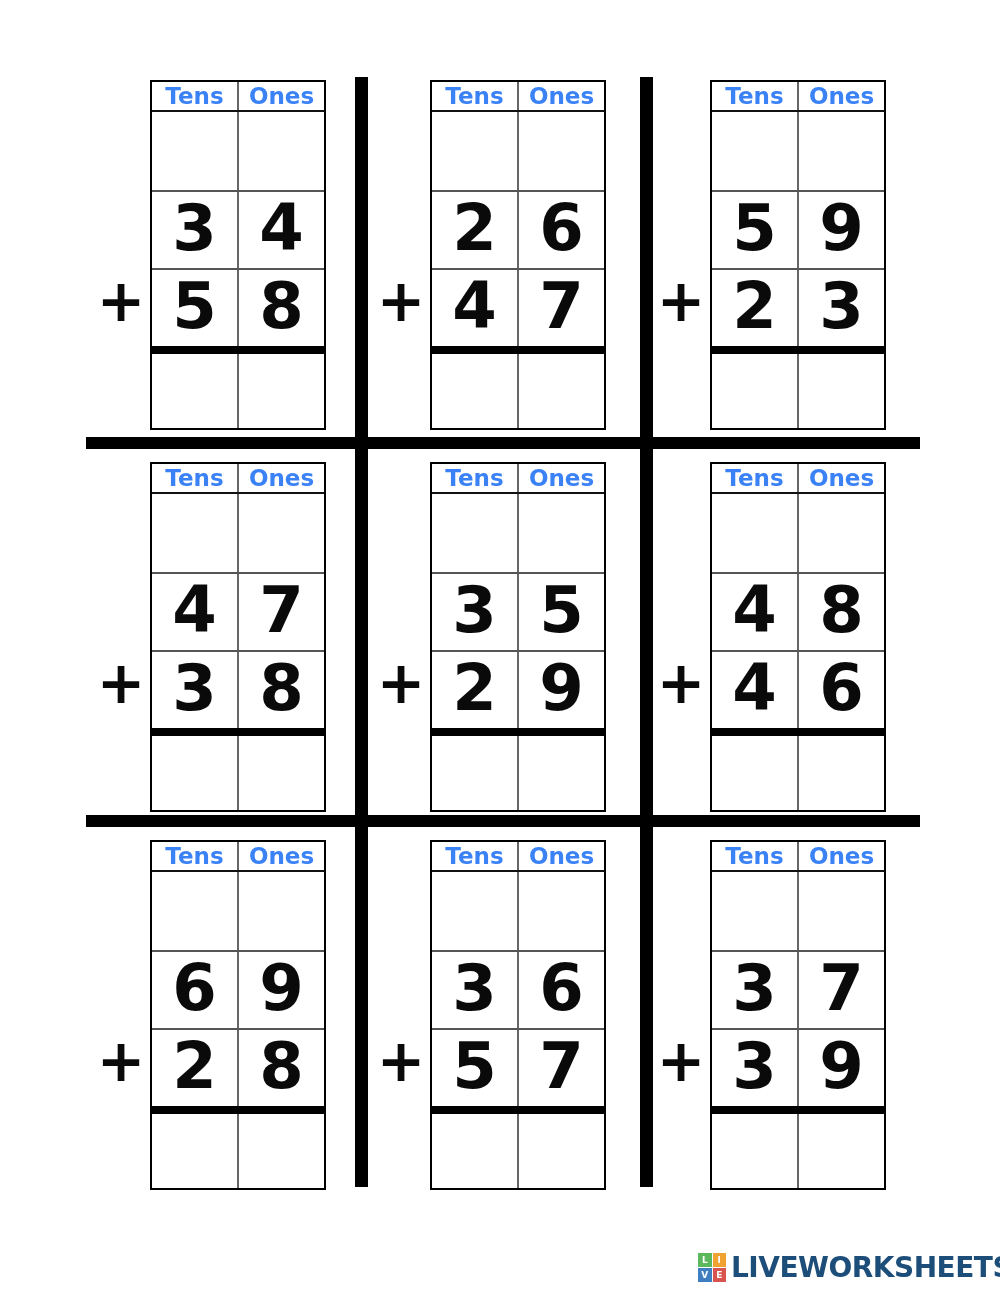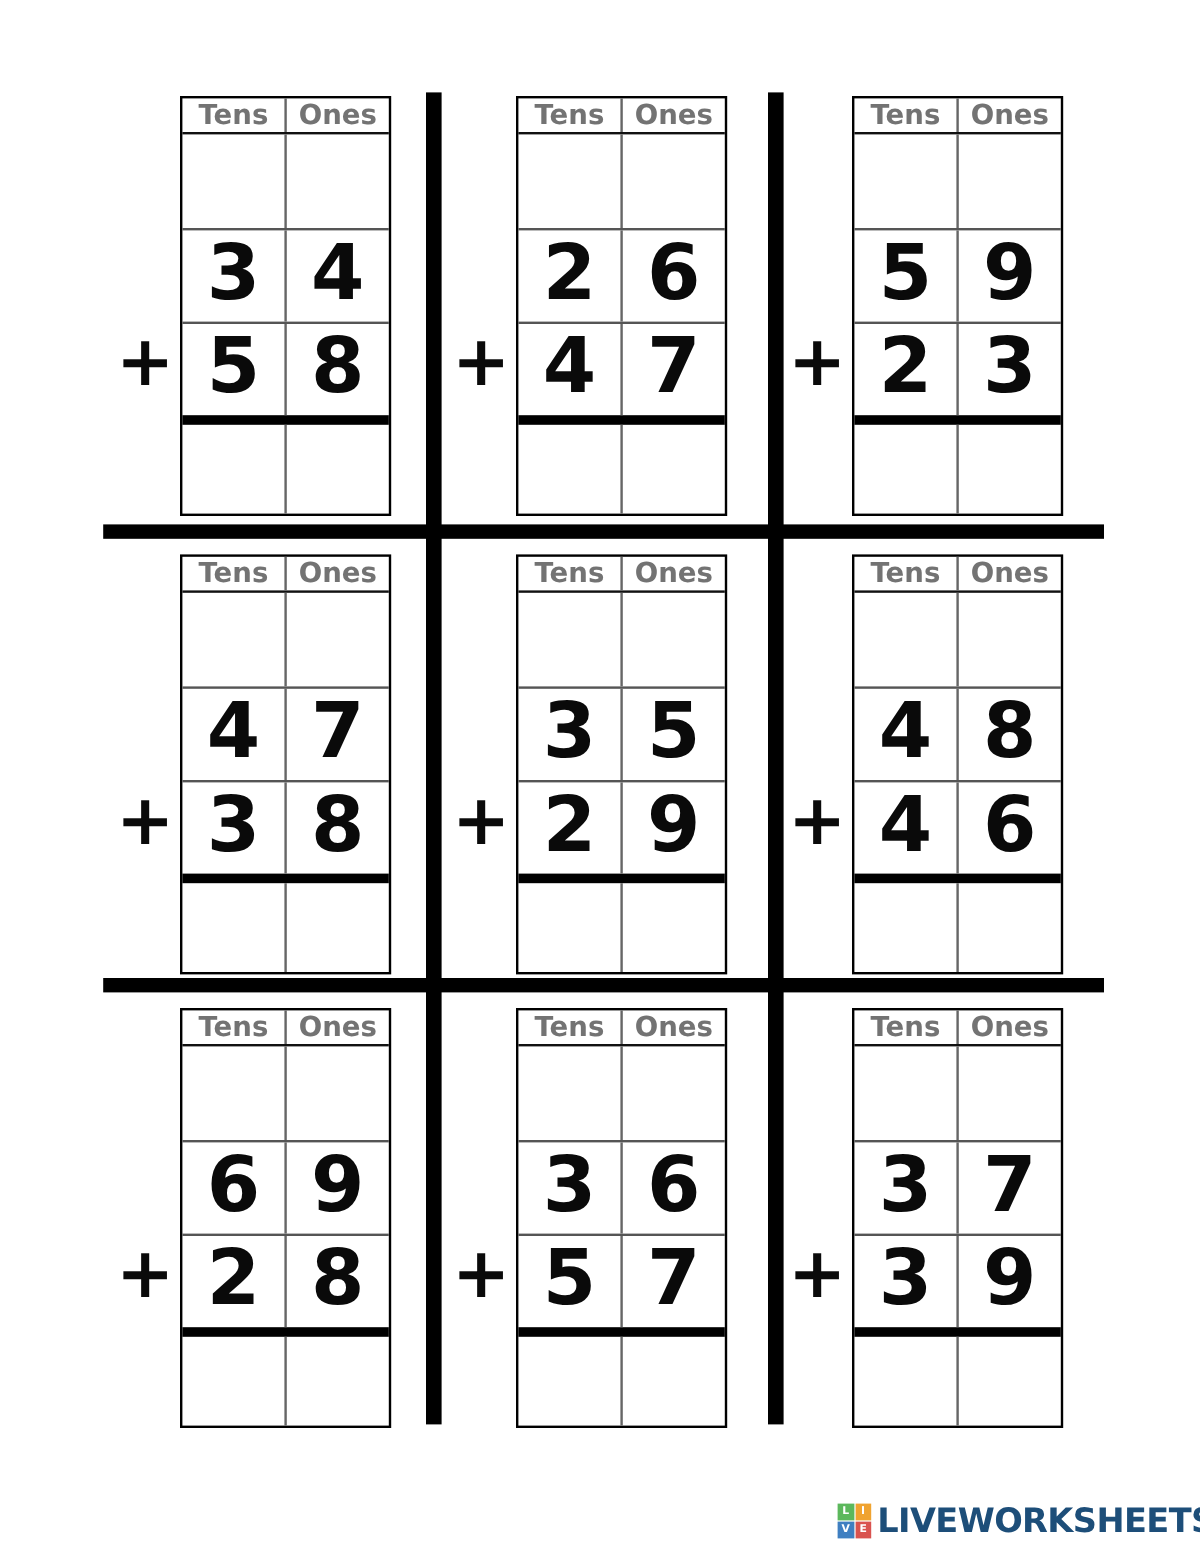--- a/index.html
+++ b/index.html
@@ -68,21 +68,21 @@
     overflow: hidden;
   }
   .cell.left { border-right: 2px solid #666666; }
   .row.head {
     height: 28px;
     border-bottom: 2px solid #111111;
   }
   .row.head .cell {
     font-size: 23px;
     font-weight: 600;
-    color: #737373;
+    color: #3b82f6;
     letter-spacing: 0px;
   }
   .row.carry  { height: 78px; border-bottom: 2px solid #555555; }
   .row.add1   { height: 76px; border-bottom: 2px solid #555555; }
   .row.add2   { height: 76px; }
   .row.answer { height: 74px; border-top: 8px solid #000000; }
   .digit {
     font-size: 64px;
     font-weight: bold;
     color: #0a0a0a;

